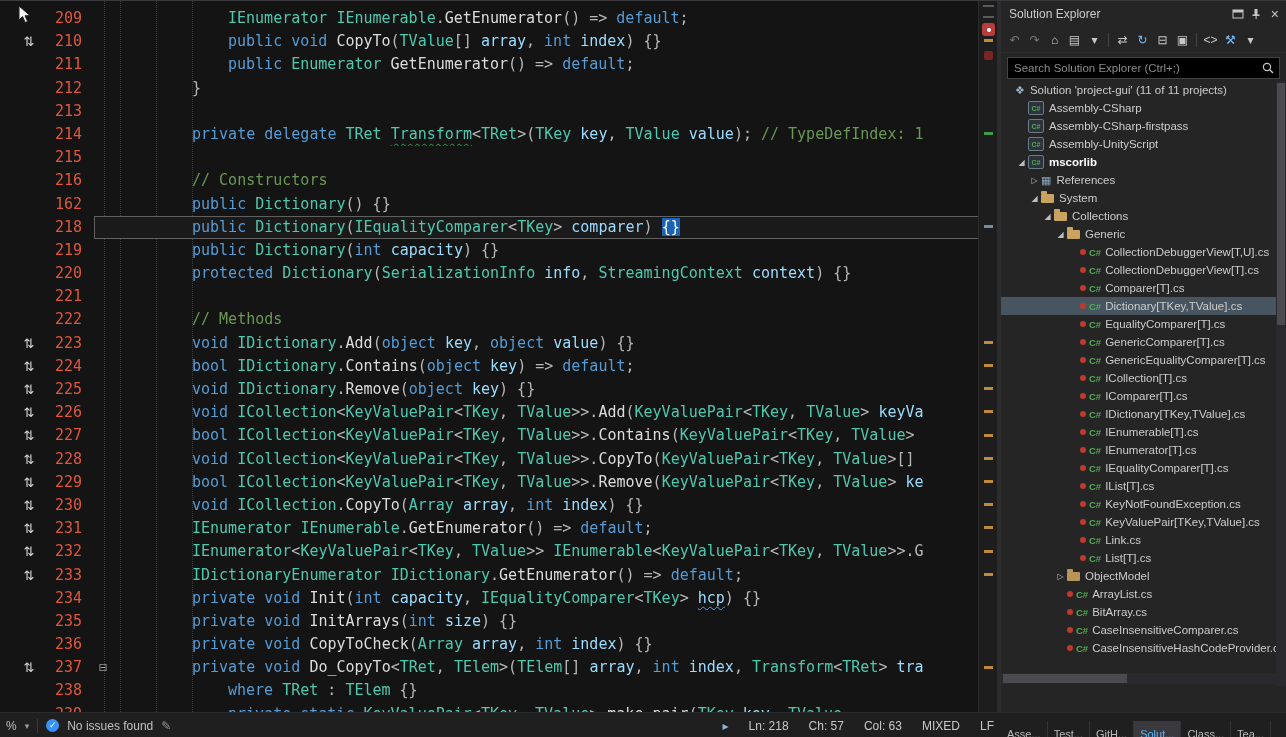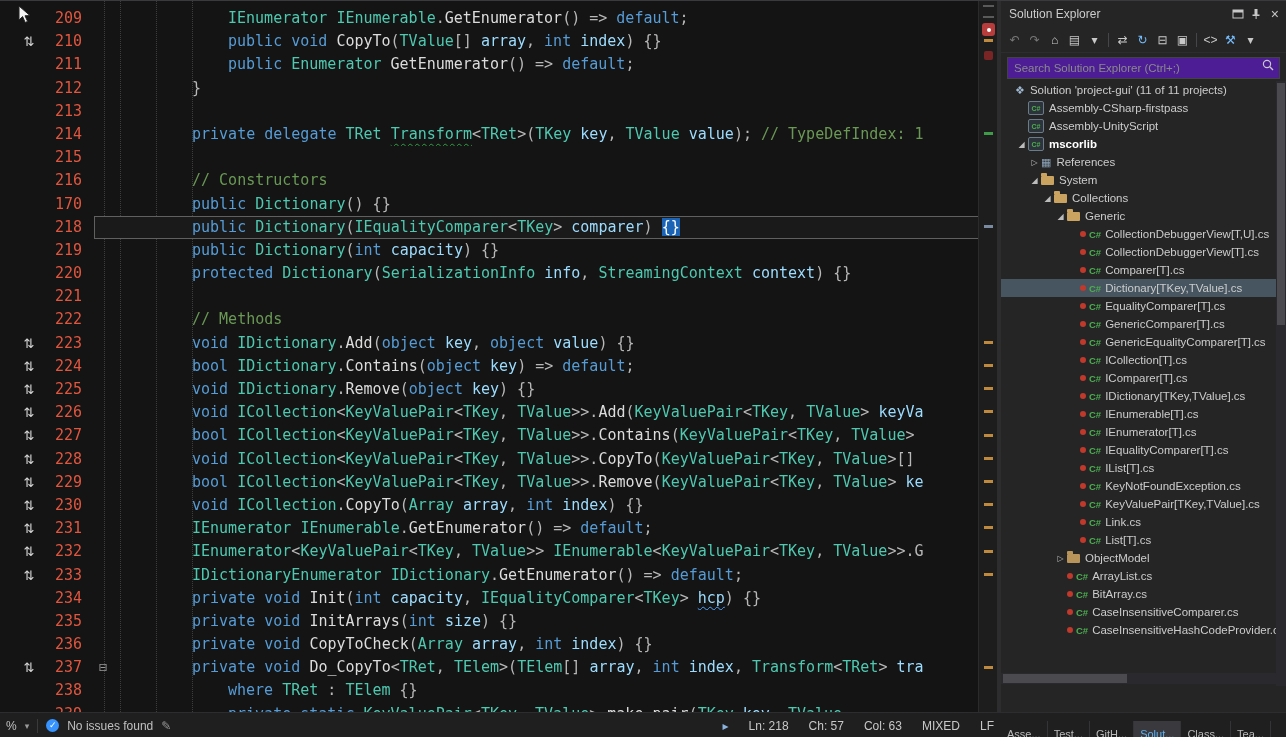--- a/index.html
+++ b/index.html
@@ -40,21 +40,21 @@
   
   #panel{position:absolute;left:1001px;top:0;width:285px;height:711px;background:#252526;color:#cccccc;font-size:12px;}
   .panel-title{height:26px;display:flex;align-items:center;padding:0 4px 0 8px;}
   .panel-title .tlabel{flex:1;color:#cccccc;}
   .ticons{display:flex;align-items:center;gap:6px;color:#c8c8c8;}
   .ticons .x{font-size:14px;cursor:pointer;padding:0 3px;}
   .panel-toolbar{height:25px;display:flex;align-items:center;padding:0 4px;gap:1px;border-bottom:1px solid #2d2d30;}
   .tb-ico{min-width:17px;text-align:center;font-size:12px;color:#c8c8c8;padding:1px 1px;cursor:pointer;}
   .tb-sep{width:1px;height:14px;background:#46464a;margin:0 3px;}
   .panel-search{height:26px;display:flex;align-items:center;padding:2px 6px;}
-  .panel-search .sbox{flex:1;display:flex;background:#4c1d95;border:1px solid #434346;height:20px;}
+  .panel-search .sbox{flex:1;display:flex;align-items:center;background:#000000;border:1px solid #434346;height:20px;}
   .panel-search input{flex:1;background:transparent;border:0;outline:0;color:#bbbbbb;font-size:11.5px;padding:0 6px;font-family:"Liberation Sans",sans-serif;}
   .panel-search input::placeholder{color:#8a8a8a;}
   #tree{position:absolute;left:0;top:80px;right:0;bottom:40px;overflow:hidden;}
   .trow{height:18px;display:flex;align-items:center;white-space:nowrap;cursor:pointer;}
   .trow.selected{background:#46555f;}
   .tarrow{width:11px;flex:0 0 11px;text-align:center;color:#bcbcbc;font-size:8px;}
   .tlabel2{color:#cccccc;font-size:11.5px;overflow:hidden;}
   .tlabel2.bold{font-weight:bold;color:#ffffff;}
   .dot{width:6px;height:6px;border-radius:50%;background:#c0392b;margin:0 3px 0 1px;flex:0 0 6px;}
   .csico{color:#4CAF50;font-weight:bold;font-size:9.5px;margin-right:4px;flex:0 0 auto;}
@@ -94,21 +94,21 @@
     <div class="guide g3"></div>
     <div id="code-lines">
         <div class="line"><span class="gicon"></span><span class="lnum">209</span><span class="lbody"><span class="fold"></span><span class="lcode" style="padding-left: 116px;"><span class="tok-t">IEnumerator</span><span class="tok-o"> </span><span class="tok-t">IEnumerable</span><span class="tok-o">.</span><span class="tok-m">GetEnumerator</span><span class="tok-o">() =&gt; </span><span class="tok-k">default</span><span class="tok-o">;</span></span></span></div>
         <div class="line"><span class="gicon">⇅</span><span class="lnum">210</span><span class="lbody"><span class="fold"></span><span class="lcode" style="padding-left: 116px;"><span class="tok-k">public</span><span class="tok-o"> </span><span class="tok-k">void</span><span class="tok-o"> </span><span class="tok-m">CopyTo</span><span class="tok-o">(</span><span class="tok-t">TValue</span><span class="tok-o">[] </span><span class="tok-p">array</span><span class="tok-o">, </span><span class="tok-k">int</span><span class="tok-o"> </span><span class="tok-p">index</span><span class="tok-o">) {}</span></span></span></div>
         <div class="line"><span class="gicon"></span><span class="lnum">211</span><span class="lbody"><span class="fold"></span><span class="lcode" style="padding-left: 116px;"><span class="tok-k">public</span><span class="tok-o"> </span><span class="tok-t">Enumerator</span><span class="tok-o"> </span><span class="tok-m">GetEnumerator</span><span class="tok-o">() =&gt; </span><span class="tok-k">default</span><span class="tok-o">;</span></span></span></div>
         <div class="line"><span class="gicon"></span><span class="lnum">212</span><span class="lbody"><span class="fold"></span><span class="lcode" style="padding-left: 80px;"><span class="tok-o">}</span></span></span></div>
         <div class="line"><span class="gicon"></span><span class="lnum">213</span><span class="lbody"><span class="fold"></span><span class="lcode" style="padding-left: 8px;"></span></span></div>
         <div class="line"><span class="gicon"></span><span class="lnum">214</span><span class="lbody"><span class="fold"></span><span class="lcode" style="padding-left: 80px;"><span class="tok-k">private</span><span class="tok-o"> </span><span class="tok-k">delegate</span><span class="tok-o"> </span><span class="tok-t">TRet</span><span class="tok-o"> </span><span class="tok-t f-gs">Transform</span><span class="tok-o">&lt;</span><span class="tok-t">TRet</span><span class="tok-o">&gt;(</span><span class="tok-t">TKey</span><span class="tok-o"> </span><span class="tok-p">key</span><span class="tok-o">, </span><span class="tok-t">TValue</span><span class="tok-o"> </span><span class="tok-p">value</span><span class="tok-o">); </span><span class="tok-c">// TypeDefIndex: 1</span></span></span></div>
         <div class="line"><span class="gicon"></span><span class="lnum">215</span><span class="lbody"><span class="fold"></span><span class="lcode" style="padding-left: 8px;"></span></span></div>
         <div class="line"><span class="gicon"></span><span class="lnum">216</span><span class="lbody"><span class="fold"></span><span class="lcode" style="padding-left: 80px;"><span class="tok-c">// Constructors</span></span></span></div>
-        <div class="line"><span class="gicon"></span><span class="lnum">170</span><span class="lbody"><span class="fold"></span><span class="lcode" style="padding-left: 80px;"><span class="tok-k">public</span><span class="tok-o"> </span><span class="tok-t">Dictionary</span><span class="tok-o">() {}</span></span></span></div>
+        <div class="line"><span class="gicon"></span><span class="lnum">162</span><span class="lbody"><span class="fold"></span><span class="lcode" style="padding-left: 80px;"><span class="tok-k">public</span><span class="tok-o"> </span><span class="tok-t">Dictionary</span><span class="tok-o">() {}</span></span></span></div>
         <div class="line current"><span class="gicon"></span><span class="lnum">218</span><span class="lbody"><span class="fold"></span><span class="lcode" style="padding-left: 80px;"><span class="tok-k">public</span><span class="tok-o"> </span><span class="tok-t">Dictionary</span><span class="tok-o">(</span><span class="tok-t">IEqualityComparer</span><span class="tok-o">&lt;</span><span class="tok-t">TKey</span><span class="tok-o">&gt; </span><span class="tok-p">comparer</span><span class="tok-o">) </span><span class="tok-o f-sel">{}</span></span></span></div>
         <div class="line"><span class="gicon"></span><span class="lnum">219</span><span class="lbody"><span class="fold"></span><span class="lcode" style="padding-left: 80px;"><span class="tok-k">public</span><span class="tok-o"> </span><span class="tok-t">Dictionary</span><span class="tok-o">(</span><span class="tok-k">int</span><span class="tok-o"> </span><span class="tok-p">capacity</span><span class="tok-o">) {}</span></span></span></div>
         <div class="line"><span class="gicon"></span><span class="lnum">220</span><span class="lbody"><span class="fold"></span><span class="lcode" style="padding-left: 80px;"><span class="tok-k">protected</span><span class="tok-o"> </span><span class="tok-t">Dictionary</span><span class="tok-o">(</span><span class="tok-t">SerializationInfo</span><span class="tok-o"> </span><span class="tok-p">info</span><span class="tok-o">, </span><span class="tok-t">StreamingContext</span><span class="tok-o"> </span><span class="tok-p">context</span><span class="tok-o">) {}</span></span></span></div>
         <div class="line"><span class="gicon"></span><span class="lnum">221</span><span class="lbody"><span class="fold"></span><span class="lcode" style="padding-left: 8px;"></span></span></div>
         <div class="line"><span class="gicon"></span><span class="lnum">222</span><span class="lbody"><span class="fold"></span><span class="lcode" style="padding-left: 80px;"><span class="tok-c">// Methods</span></span></span></div>
         <div class="line"><span class="gicon">⇅</span><span class="lnum">223</span><span class="lbody"><span class="fold"></span><span class="lcode" style="padding-left: 80px;"><span class="tok-k">void</span><span class="tok-o"> </span><span class="tok-t">IDictionary</span><span class="tok-o">.</span><span class="tok-m">Add</span><span class="tok-o">(</span><span class="tok-k">object</span><span class="tok-o"> </span><span class="tok-p">key</span><span class="tok-o">, </span><span class="tok-k">object</span><span class="tok-o"> </span><span class="tok-p">value</span><span class="tok-o">) {}</span></span></span></div>
         <div class="line"><span class="gicon">⇅</span><span class="lnum">224</span><span class="lbody"><span class="fold"></span><span class="lcode" style="padding-left: 80px;"><span class="tok-k">bool</span><span class="tok-o"> </span><span class="tok-t">IDictionary</span><span class="tok-o">.</span><span class="tok-m">Contains</span><span class="tok-o">(</span><span class="tok-k">object</span><span class="tok-o"> </span><span class="tok-p">key</span><span class="tok-o">) =&gt; </span><span class="tok-k">default</span><span class="tok-o">;</span></span></span></div>
         <div class="line"><span class="gicon">⇅</span><span class="lnum">225</span><span class="lbody"><span class="fold"></span><span class="lcode" style="padding-left: 80px;"><span class="tok-k">void</span><span class="tok-o"> </span><span class="tok-t">IDictionary</span><span class="tok-o">.</span><span class="tok-m">Remove</span><span class="tok-o">(</span><span class="tok-k">object</span><span class="tok-o"> </span><span class="tok-p">key</span><span class="tok-o">) {}</span></span></span></div>
         <div class="line"><span class="gicon">⇅</span><span class="lnum">226</span><span class="lbody"><span class="fold"></span><span class="lcode" style="padding-left: 80px;"><span class="tok-k">void</span><span class="tok-o"> </span><span class="tok-t">ICollection</span><span class="tok-o">&lt;</span><span class="tok-t">KeyValuePair</span><span class="tok-o">&lt;</span><span class="tok-t">TKey</span><span class="tok-o">, </span><span class="tok-t">TValue</span><span class="tok-o">&gt;&gt;.</span><span class="tok-m">Add</span><span class="tok-o">(</span><span class="tok-t">KeyValuePair</span><span class="tok-o">&lt;</span><span class="tok-t">TKey</span><span class="tok-o">, </span><span class="tok-t">TValue</span><span class="tok-o">&gt; </span><span class="tok-p">keyVa</span></span></span></div>
         <div class="line"><span class="gicon">⇅</span><span class="lnum">227</span><span class="lbody"><span class="fold"></span><span class="lcode" style="padding-left: 80px;"><span class="tok-k">bool</span><span class="tok-o"> </span><span class="tok-t">ICollection</span><span class="tok-o">&lt;</span><span class="tok-t">KeyValuePair</span><span class="tok-o">&lt;</span><span class="tok-t">TKey</span><span class="tok-o">, </span><span class="tok-t">TValue</span><span class="tok-o">&gt;&gt;.</span><span class="tok-m">Contains</span><span class="tok-o">(</span><span class="tok-t">KeyValuePair</span><span class="tok-o">&lt;</span><span class="tok-t">TKey</span><span class="tok-o">, </span><span class="tok-t">TValue</span><span class="tok-o">&gt;</span></span></span></div>
@@ -198,20 +198,25 @@
     </div>
     <div id="tree">
         <div class="trow" style="padding-left: 2px;">
           <span class="tarrow"></span>
           <span class="sol-ico">❖</span>
           <span class="tlabel2">Solution 'project-gui' (11 of 11 projects)</span>
         </div>
         <div class="trow" style="padding-left: 15px;">
           <span class="tarrow"></span>
           <span class="proj-icon">C#</span>
+          <span class="tlabel2">Assembly-CSharp</span>
+        </div>
+        <div class="trow" style="padding-left: 15px;">
+          <span class="tarrow"></span>
+          <span class="proj-icon">C#</span>
           <span class="tlabel2">Assembly-CSharp-firstpass</span>
         </div>
         <div class="trow" style="padding-left: 15px;">
           <span class="tarrow"></span>
           <span class="proj-icon">C#</span>
           <span class="tlabel2">Assembly-UnityScript</span>
         </div>
         <div class="trow" style="padding-left: 15px;">
           <span class="tarrow">◢</span>
           <span class="proj-icon">C#</span>

